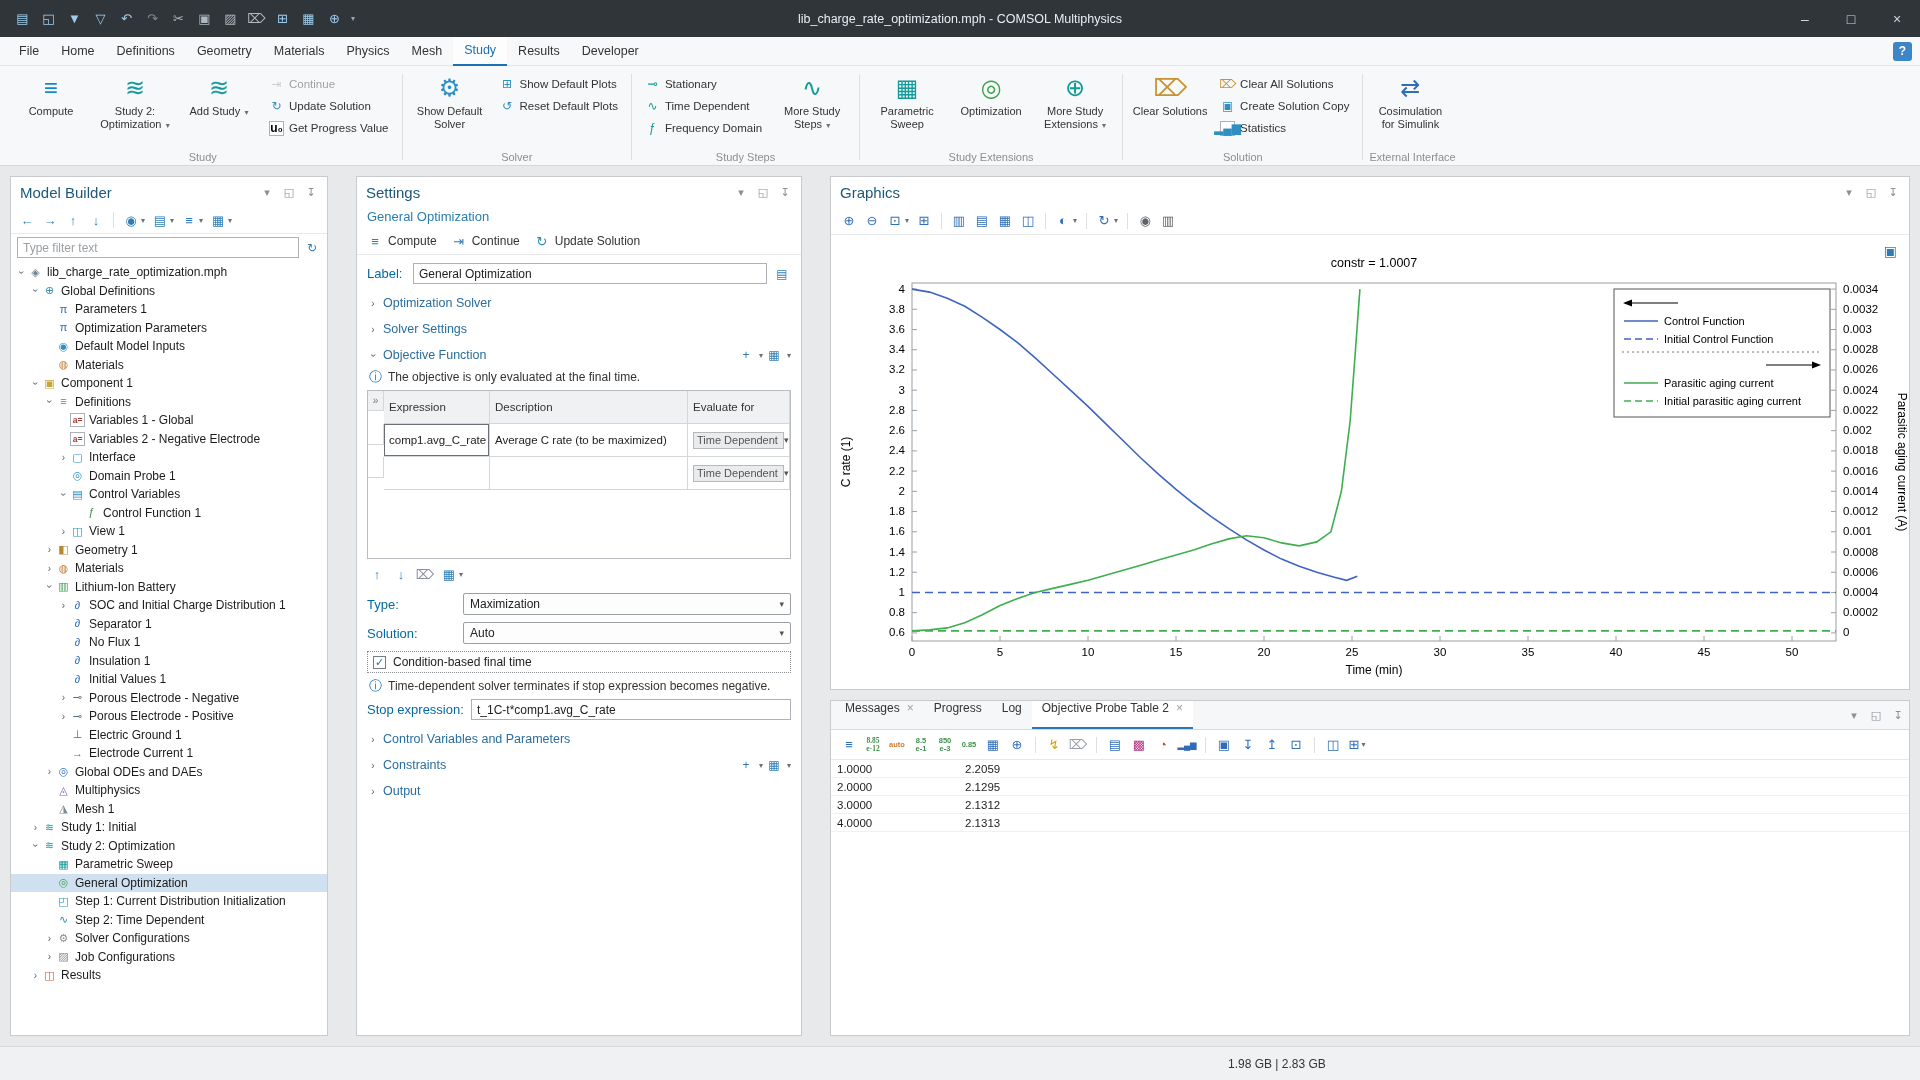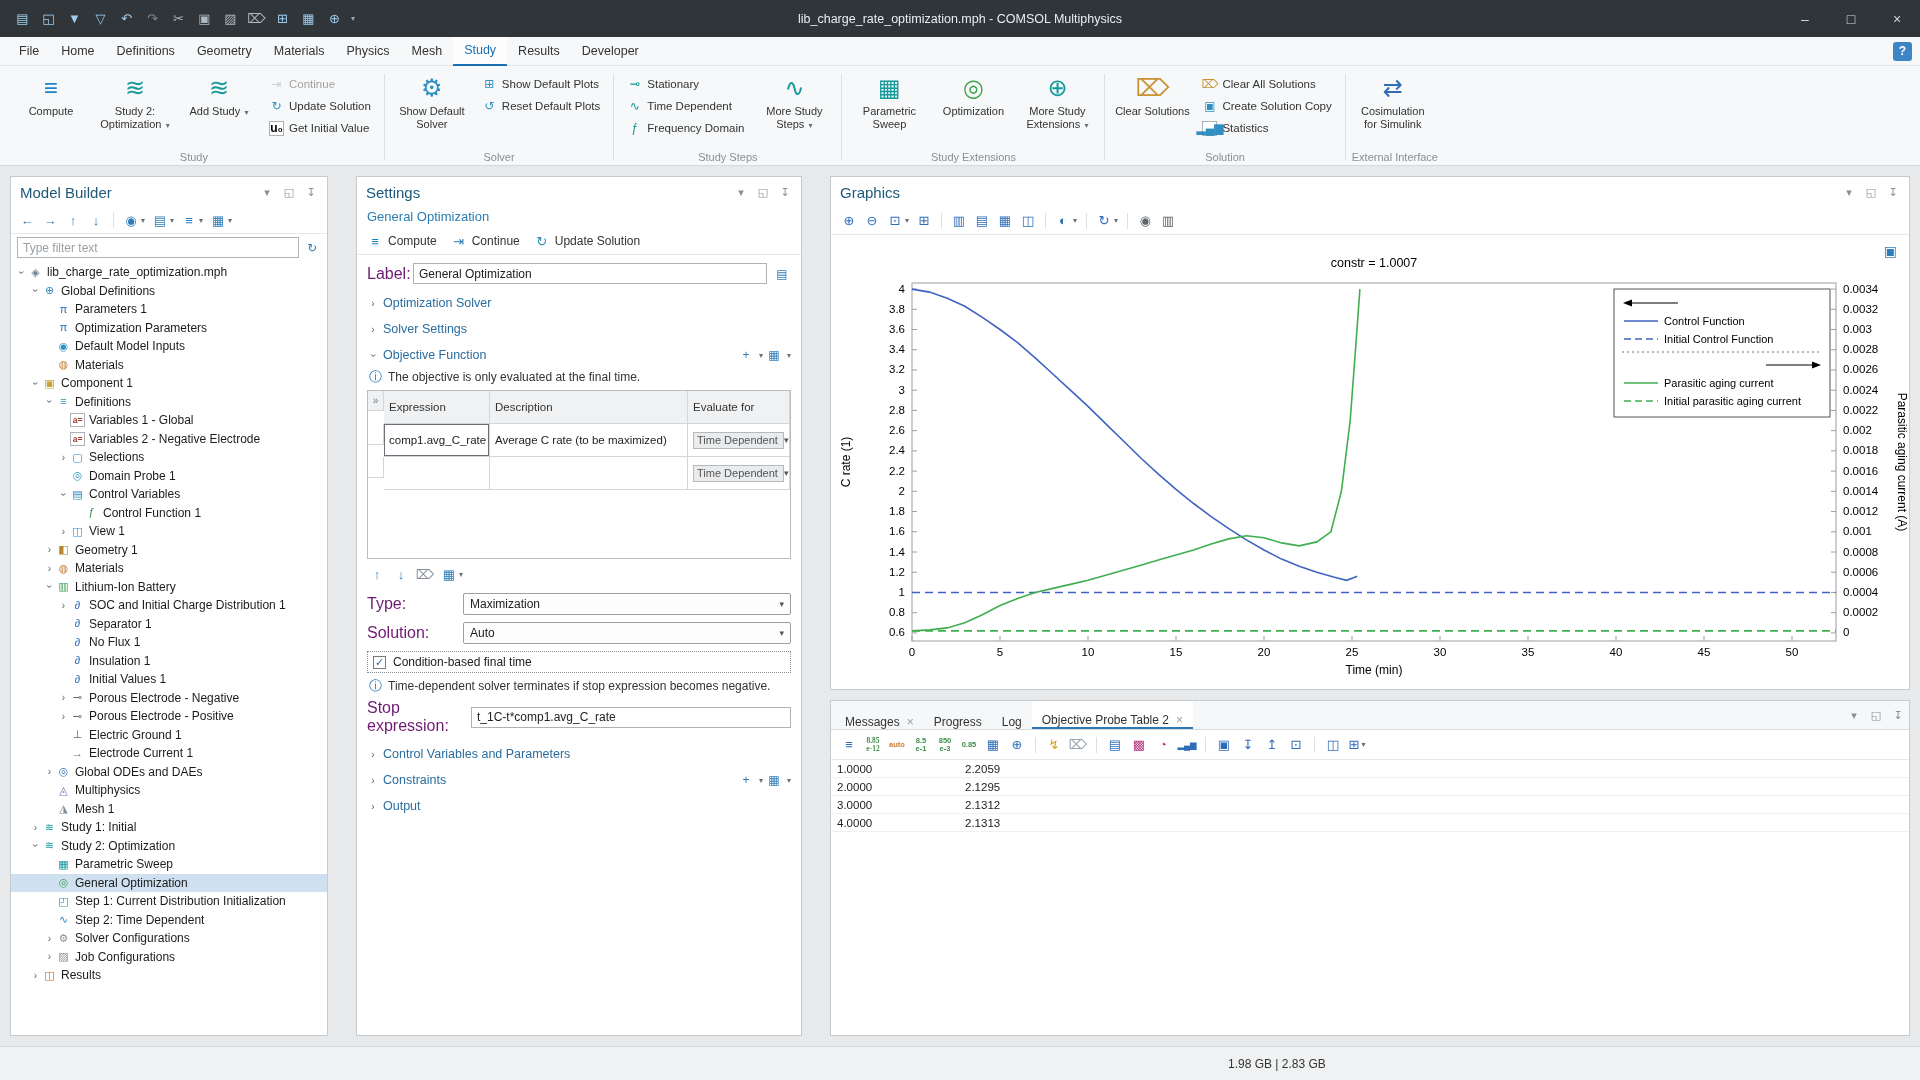--- a/index.html
+++ b/index.html
@@ -61,21 +61,21 @@
 .texp{width:13px;font-size:10px;color:#5f6call;color:#5f646a;text-align:center;flex:none}
 .texp.open{transform:rotate(90deg)}
 .ticon{width:15px;height:14px;font-size:11px;margin:0 4px 0 0}
 .tlabel{color:#1b1b1b}
 
 .s-sub{padding:2px 10px 4px;font-size:13px;color:#2a7db0}
 .s-toolbar{height:27px;display:flex;align-items:center;gap:14px;padding:0 10px;border-bottom:1px solid #e6e8ea}
 .stb-btn{display:flex;align-items:center;gap:5px;font-size:12px;color:#333}
 .s-body{flex:1;padding:8px 10px;overflow:hidden}
 .label-row,.s-row{display:flex;align-items:center;gap:6px;margin-bottom:7px}
-.flabel{width:90px;flex:none;font-size:16px;color:#701a75}
+.flabel{width:90px;flex:none;font-size:13px;color:#0369a1}
 .label-row .flabel{width:40px}
 .sect{display:flex;align-items:center;height:24px;gap:4px;margin-top:2px}
 .chev{width:12px;font-size:10px;color:#5f646a;text-align:center;flex:none}
 .chev.open{transform:rotate(90deg)}
 .sect-t{font-size:12.5px;color:#2a6d9e}
 .sect-icons{margin-left:auto;display:flex;align-items:center;gap:2px}
 .info-row{display:flex;align-items:flex-start;gap:6px;margin:3px 0 6px 2px;font-size:12px;color:#333}
 .i-icn{color:#2878b8;font-size:13px;line-height:14px;flex:none}
 .obj-table{border:1px solid #b9bdc2;margin:2px 0 4px}
 .otr{display:grid;grid-template-columns:16px 106px 1fr 102px}
@@ -90,21 +90,21 @@
 .sel-arrow{font-size:9px;color:#555;margin-left:6px}
 .chk-row{display:flex;align-items:center;gap:7px;border:1px dotted #8a8f94;padding:3px 5px;margin:2px 0 6px;font-size:12px}
 .chkbox{width:13px;height:13px;border:1px solid #777c82;background:#fff;display:inline-flex;align-items:center;justify-content:center;font-size:11px;color:#1f68b0;font-weight:bold;flex:none}
 
 .g-toolbar{height:28px;border-bottom:1px solid #e6e8ea;display:flex;align-items:center;padding:0 8px;gap:3px}
 .plot-wrap{flex:1;position:relative;background:#fff;padding:2px 3px}
 .plot-corner-icn{position:absolute;top:8px;right:12px;color:#2f7db8;font-size:14px}
 .g-panel svg text{font-family:"Liberation Sans","DejaVu Sans",sans-serif}
 
 .ctabs{height:29px;display:flex;align-items:flex-end;background:#f6f7f8;border-bottom:1px solid #d8dadc;padding:0 4px}
-.ctab{display:flex;align-items:flex-end;gap:7px;padding:0 10px;height:28px;font-size:12px;color:#333}
+.ctab{display:flex;align-items:flex-start;gap:7px;padding:0 10px;height:28px;font-size:12px;color:#333}
 .ctab.active{background:#fff;border-bottom:2px solid #2a76b8}
 .ctab .x{color:#98a0a8;font-size:12px}
 .ctabs .panel-hicons{align-self:center}
 .ctoolbar{height:30px;display:flex;align-items:center;gap:4px;padding:0 8px;border-bottom:1px solid #e6e8ea}
 .cicon{display:inline-flex;align-items:center;justify-content:center;min-width:20px;height:20px;font-size:13px;border-radius:3px}
 .txticon{font-size:7.5px;line-height:7.5px;font-weight:bold;text-align:center;letter-spacing:0}
 .ctable{flex:1;background:#fff;overflow:hidden}
 .crow{display:flex;height:18px}
 .crow.chead{background:#f0f1f2;border-bottom:1px solid #cfd2d5;height:20px}
 .ccell{padding:1px 6px;font-size:11.5px;display:flex;align-items:center;overflow:hidden;white-space:nowrap}
@@ -178,21 +178,21 @@
           <div class="rbtn-small disabled">
             <span class="icn" style="color: rgb(154, 160, 166);">⇥</span>
             <span class="rlabel">Continue</span>
           </div>
           <div class="rbtn-small">
             <span class="icn" style="color: rgb(47, 143, 192);">↻</span>
             <span class="rlabel">Update Solution</span>
           </div>
           <div class="rbtn-small">
             <span class="icn txt" style="color: #000000;">u₀</span>
-            <span class="rlabel">Get Initial Value</span>
+            <span class="rlabel">Get Progress Value</span>
           </div>
         </div>
       </div>
       <div class="rgroup-caption">Study</div>
     </div>
     <div class="rsep"></div>
     <div class="rgroup">
       <div class="rgroup-content">
         <div class="rbtn-large">
           <span class="icn big" style="color: rgb(47, 143, 192);">⚙</span>
@@ -382,21 +382,21 @@
           <span class="tlabel">Variables 1 - Global</span>
         </div>
         <div class="tnode" style="padding-left: 46px;">
           <span class="texp"></span>
           <span class="icn ticon txt" style="color: rgb(162, 60, 46);">a=</span>
           <span class="tlabel">Variables 2 - Negative Electrode</span>
         </div>
         <div class="tnode" style="padding-left: 46px;">
           <span class="texp">›</span>
           <span class="icn ticon" style="color: rgb(47, 143, 192);">▢</span>
-          <span class="tlabel">Selections</span>
+          <span class="tlabel">Interface</span>
         </div>
         <div class="tnode" style="padding-left: 46px;">
           <span class="texp"></span>
           <span class="icn ticon" style="color: rgb(47, 143, 192);">◎</span>
           <span class="tlabel">Domain Probe 1</span>
         </div>
         <div class="tnode" style="padding-left: 46px;">
           <span class="texp open">›</span>
           <span class="icn ticon" style="color: rgb(47, 143, 192);">▤</span>
           <span class="tlabel">Control Variables</span>

